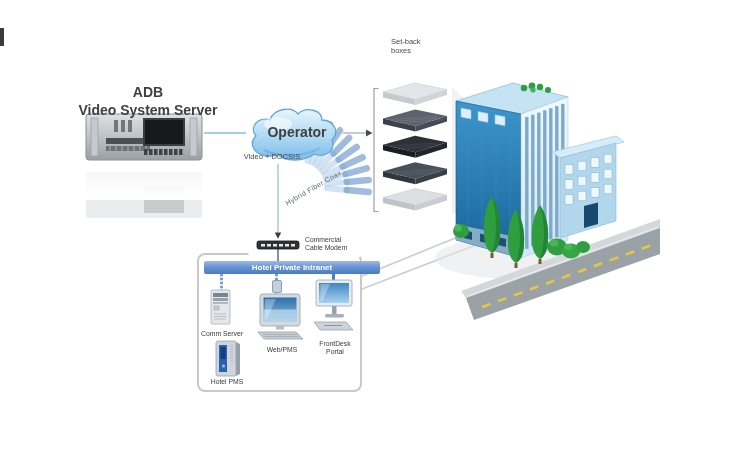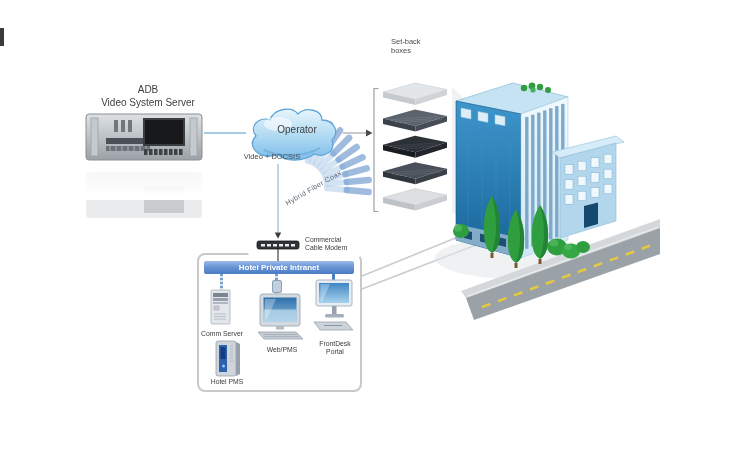--- a/index.html
+++ b/index.html
@@ -1,20 +1,20 @@
 <!DOCTYPE html>
 <html><head>
 <meta charset="utf-8">
 <style>
   html,body{margin:0;padding:0;background:#fff;}
   #canvas{position:relative;width:750px;height:450px;background:#fff;overflow:hidden;
           font-family:"Liberation Sans",sans-serif;}
   .abs{position:absolute;}
   .lbl{position:absolute;color:#3c3c3c;text-align:center;line-height:1.25;}
-  .lbl-big{font-size:10px;font-weight:normal;color:#404040;}
+  .lbl-big{font-size:14px;font-weight:bold;color:#404040;}
   .lbl-sm{font-size:7.5px;color:#4a4a4a;}
   .lbl-xs{font-size:6.8px;color:#3a3a3a;}
   .lbl-left{text-align:left;}
   svg{display:block;}
   #reflection{opacity:.25;transform:scaleY(-1);}
   #reflect-fade{background:linear-gradient(to bottom,rgba(255,255,255,.45),#fff 88%);}
   #hfc-text{transform:rotate(-30deg);transform-origin:left center;font-size:7px;
             color:#55606e;letter-spacing:.4px;white-space:nowrap;}
   #intranet-box{border:2px solid #c9c9c9;border-radius:8px;background:#fff;}
   #modem-card{background:#fff;border-radius:6px;}
@@ -312,21 +312,21 @@
     </g>
   </svg>
 
   <div class="lbl lbl-xs lbl-left" style="left:305px;top:236px;width:50px;z-index:8;">
     <div>Commercial</div>
     <div>Cable Modem</div>
   </div>
 
   <div id="intranet-box" class="abs" style="left:197px;top:253px;width:161px;height:135px;z-index:4;"></div>
 
-  <div id="banner" class="abs" style="left:204px;top:261px;width:150px;height:13px;z-index:6;">Hotel Private Intranet</div>
+  <div id="banner" class="abs" style="left:204px;top:261px;width:176px;height:13px;z-index:6;">Hotel Private Intranet</div>
 
   <div class="stub abs" style="left:219.5px;top:274px;width:3px;height:16px;z-index:5;"></div>
   <div class="stub abs" style="left:274.5px;top:274px;width:3px;height:20px;z-index:5;"></div>
   <div id="dongle" class="abs" style="left:271.5px;top:280px;width:8px;height:11px;z-index:5;"></div>
   <div class="stub-solid abs" style="left:331.5px;top:274px;width:3px;height:8px;z-index:5;"></div>
 
   <svg class="abs" style="left:206px;top:284px;z-index:7;" width="30" height="44" viewBox="0 0 30 44">
     <rect x="5" y="6" width="19" height="34" rx="1" fill="#e3e6ea" stroke="#aab2ba" stroke-width="0.8"></rect>
     <rect x="7" y="9" width="15" height="4" fill="#7b8591"></rect>
     <rect x="7" y="14" width="15" height="3" fill="#95a0ac"></rect>

